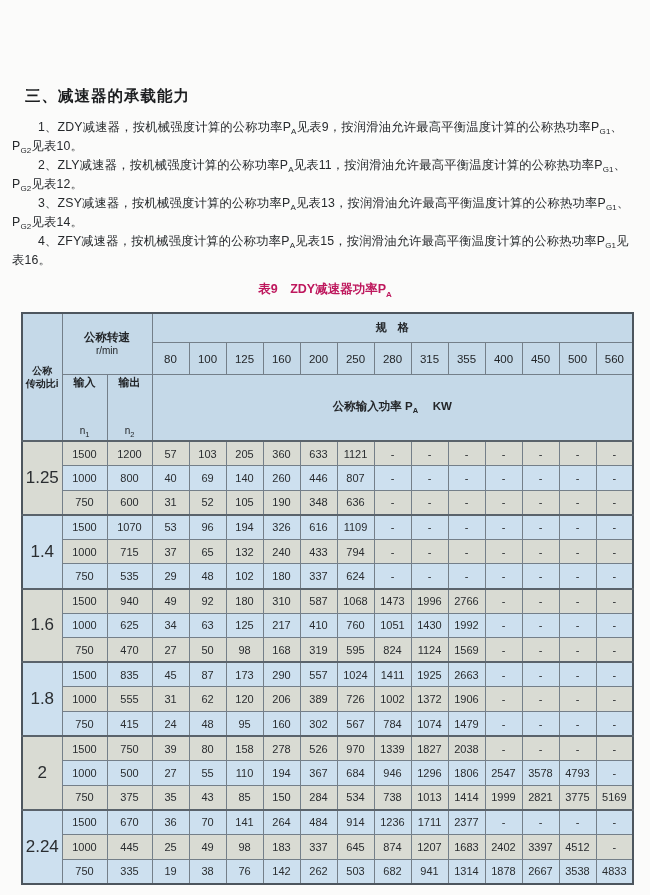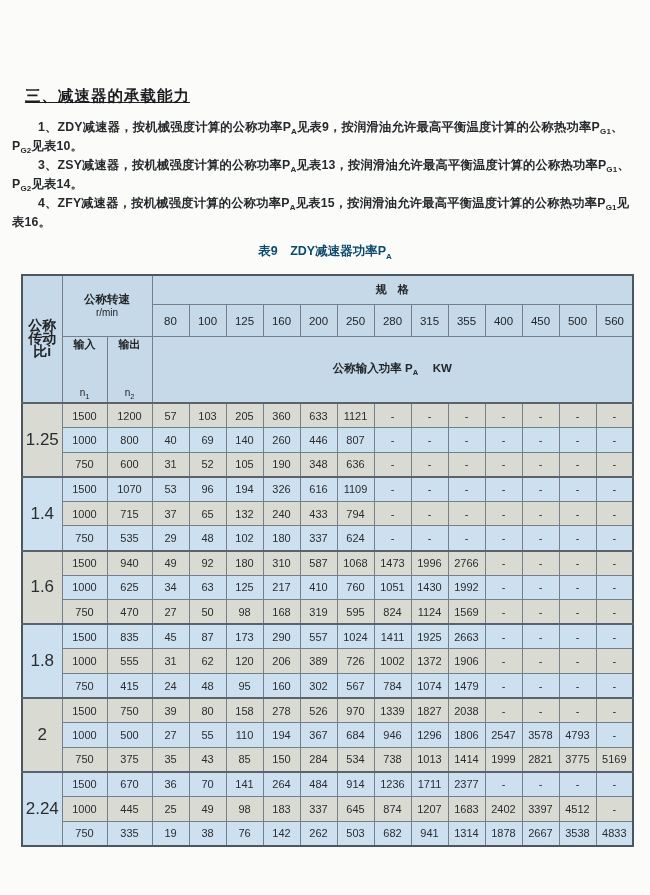--- a/index.html
+++ b/index.html
@@ -11,39 +11,37 @@
     overflow: hidden;
   }
   .page { position: relative; width: 650px; height: 895px; }
 
   .heading {
     margin: 86px 0 0 25px;
     font-size: 15.5px;
     font-weight: bold;
     letter-spacing: 1px;
     color: #1c1e20;
-    text-decoration: underline;
   }
 
   .paragraphs {
     margin: 11px 16px 0 12px;
     font-size: 12.3px;
     line-height: 19px;
     letter-spacing: 0.2px;
-    font-weight: bold;
   }
   .paragraphs p { text-indent: 26px; margin: 0; }
   .paragraphs sub { font-size: 8px; line-height: 0; }
 
   .table-title {
     margin-top: 11px;
     text-align: center;
     font-size: 12.5px;
     font-weight: bold;
-    color: #0c4a6e;
+    color: #be185d;
   }
   .table-title sub { font-size: 8px; }
 
   table.power {
     margin: 13px 0 0 21px;
     width: 613px;
     border-collapse: collapse;
     table-layout: fixed;
     border: 2px solid #4d565e;
     font-size: 11px;
@@ -52,21 +50,21 @@
     border: 1px solid #747f89;
     text-align: center;
     vertical-align: middle;
     padding: 0;
     overflow: hidden;
   }
   thead th { background: var(--header-bg, #c5d9e8); font-weight: bold; color: #232629; }
   thead tr.band-top th { height: 30px; }
   thead tr.band-specs th { height: 32px; font-weight: normal; font-size: 11.5px; }
   thead tr.band-io th { height: 40px; }
-  th.ratio-head { font-size: 14px; line-height: 13px; }
+  th.ratio-head { font-size: 10px; line-height: 13px; }
   th.speed-head { font-size: 11.5px; line-height: 14px; }
   .unit-line { font-weight: normal; font-size: 10px; }
   .io-sym { font-weight: normal; font-size: 10px; line-height: 10px; margin-top: 36px; }
   .io-sym sub, .power-head sub { font-size: 7.5px; }
   th.power-head { font-size: 11.5px; }
 
   tbody td { height: 24.6px; font-size: 11px; color: #2a2d30; }
   tbody tr.row-gray td { background: var(--row-gray, #d9dbd3); }
   tbody tr.row-blue td { background: var(--row-blue, #cde0ef); }
   tbody td.ratio-cell { background: var(--ratio-bg, #d2d8d8); font-size: 17px; }
@@ -75,20 +73,21 @@
 </style>
 </head>
 <body>
 
 <div class="page">
 
   <h2 class="heading">三、减速器的承载能力</h2>
 
   <div class="paragraphs">
       <p>1、ZDY减速器，按机械强度计算的公称功率P<sub>A</sub>见表9，按润滑油允许最高平衡温度计算的公称热功率P<sub>G1</sub>、P<sub>G2</sub>见表10。</p>
+      <p>2、ZLY减速器，按机械强度计算的公称功率P<sub>A</sub>见表11，按润滑油允许最高平衡温度计算的公称热功率P<sub>G1</sub>、P<sub>G2</sub>见表12。</p>
       <p>3、ZSY减速器，按机械强度计算的公称功率P<sub>A</sub>见表13，按润滑油允许最高平衡温度计算的公称热功率P<sub>G1</sub>、P<sub>G2</sub>见表14。</p>
       <p>4、ZFY减速器，按机械强度计算的公称功率P<sub>A</sub>见表15，按润滑油允许最高平衡温度计算的公称热功率P<sub>G1</sub>见表16。</p>
     </div>
 
   <div class="table-title">表9　ZDY减速器功率P<sub>A</sub></div>
 
   <table class="power">
     <colgroup>
       <col style="width:40px">
       <col style="width:45px">

